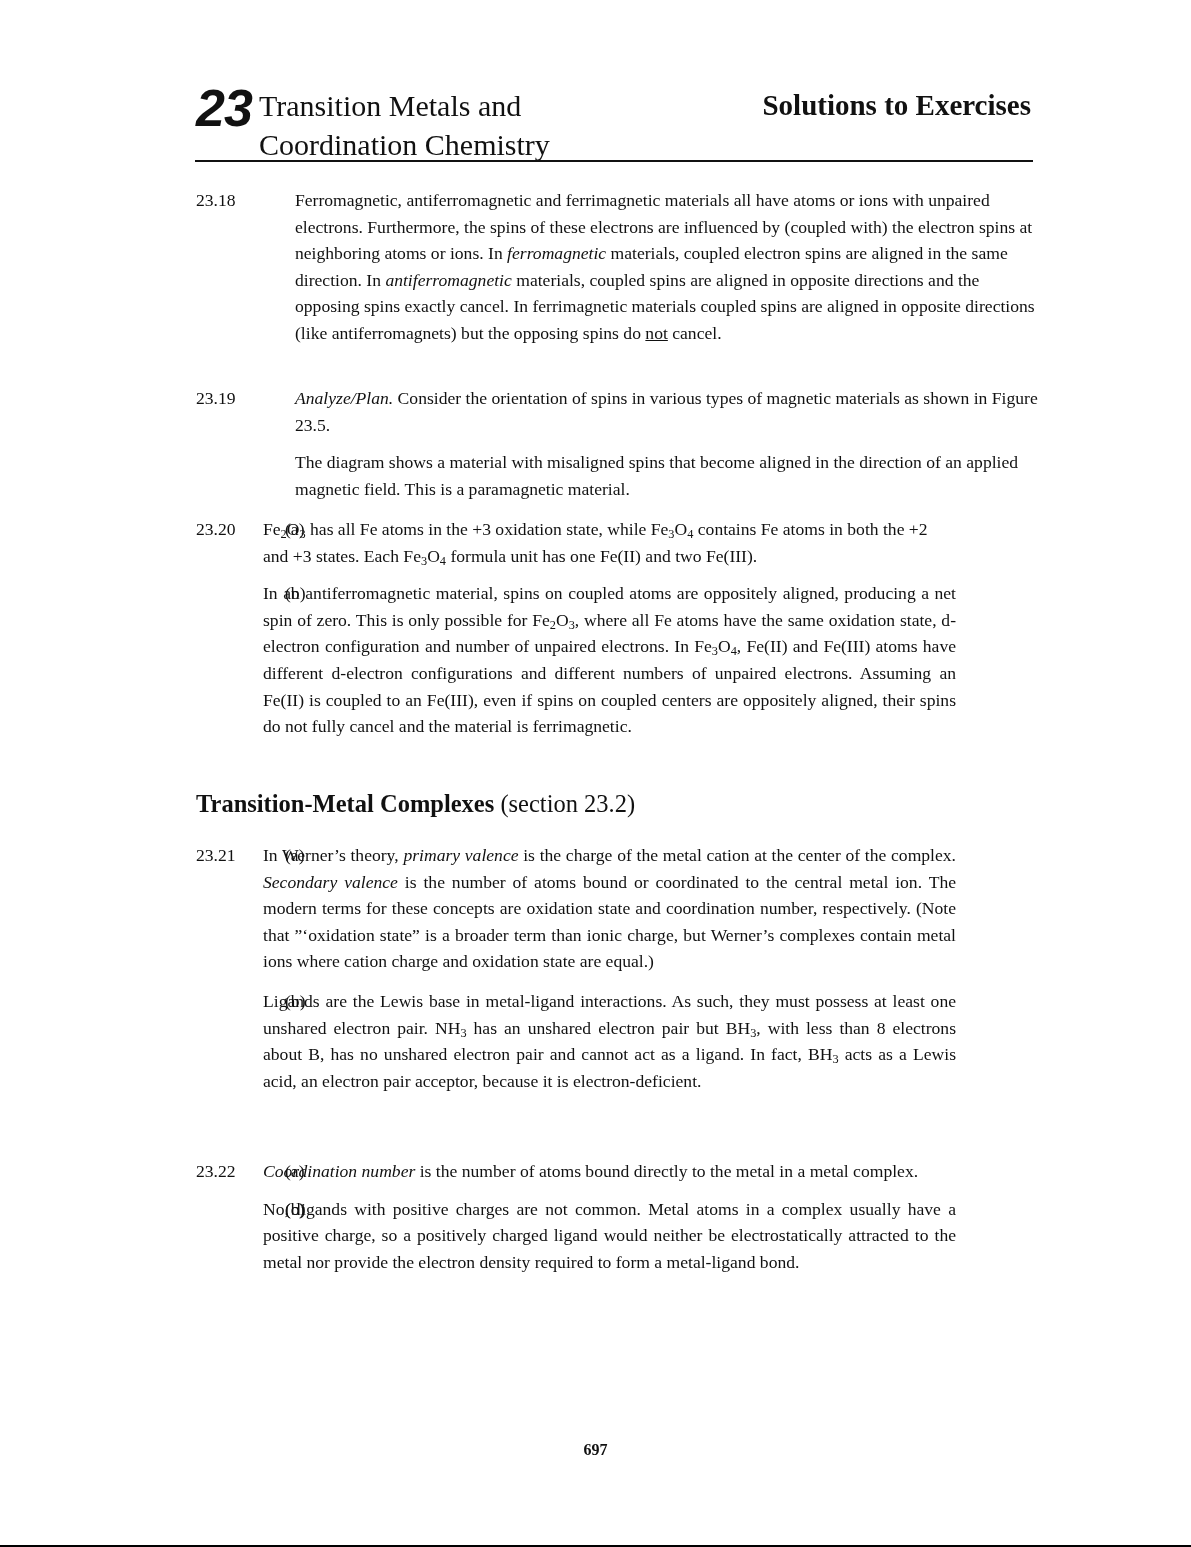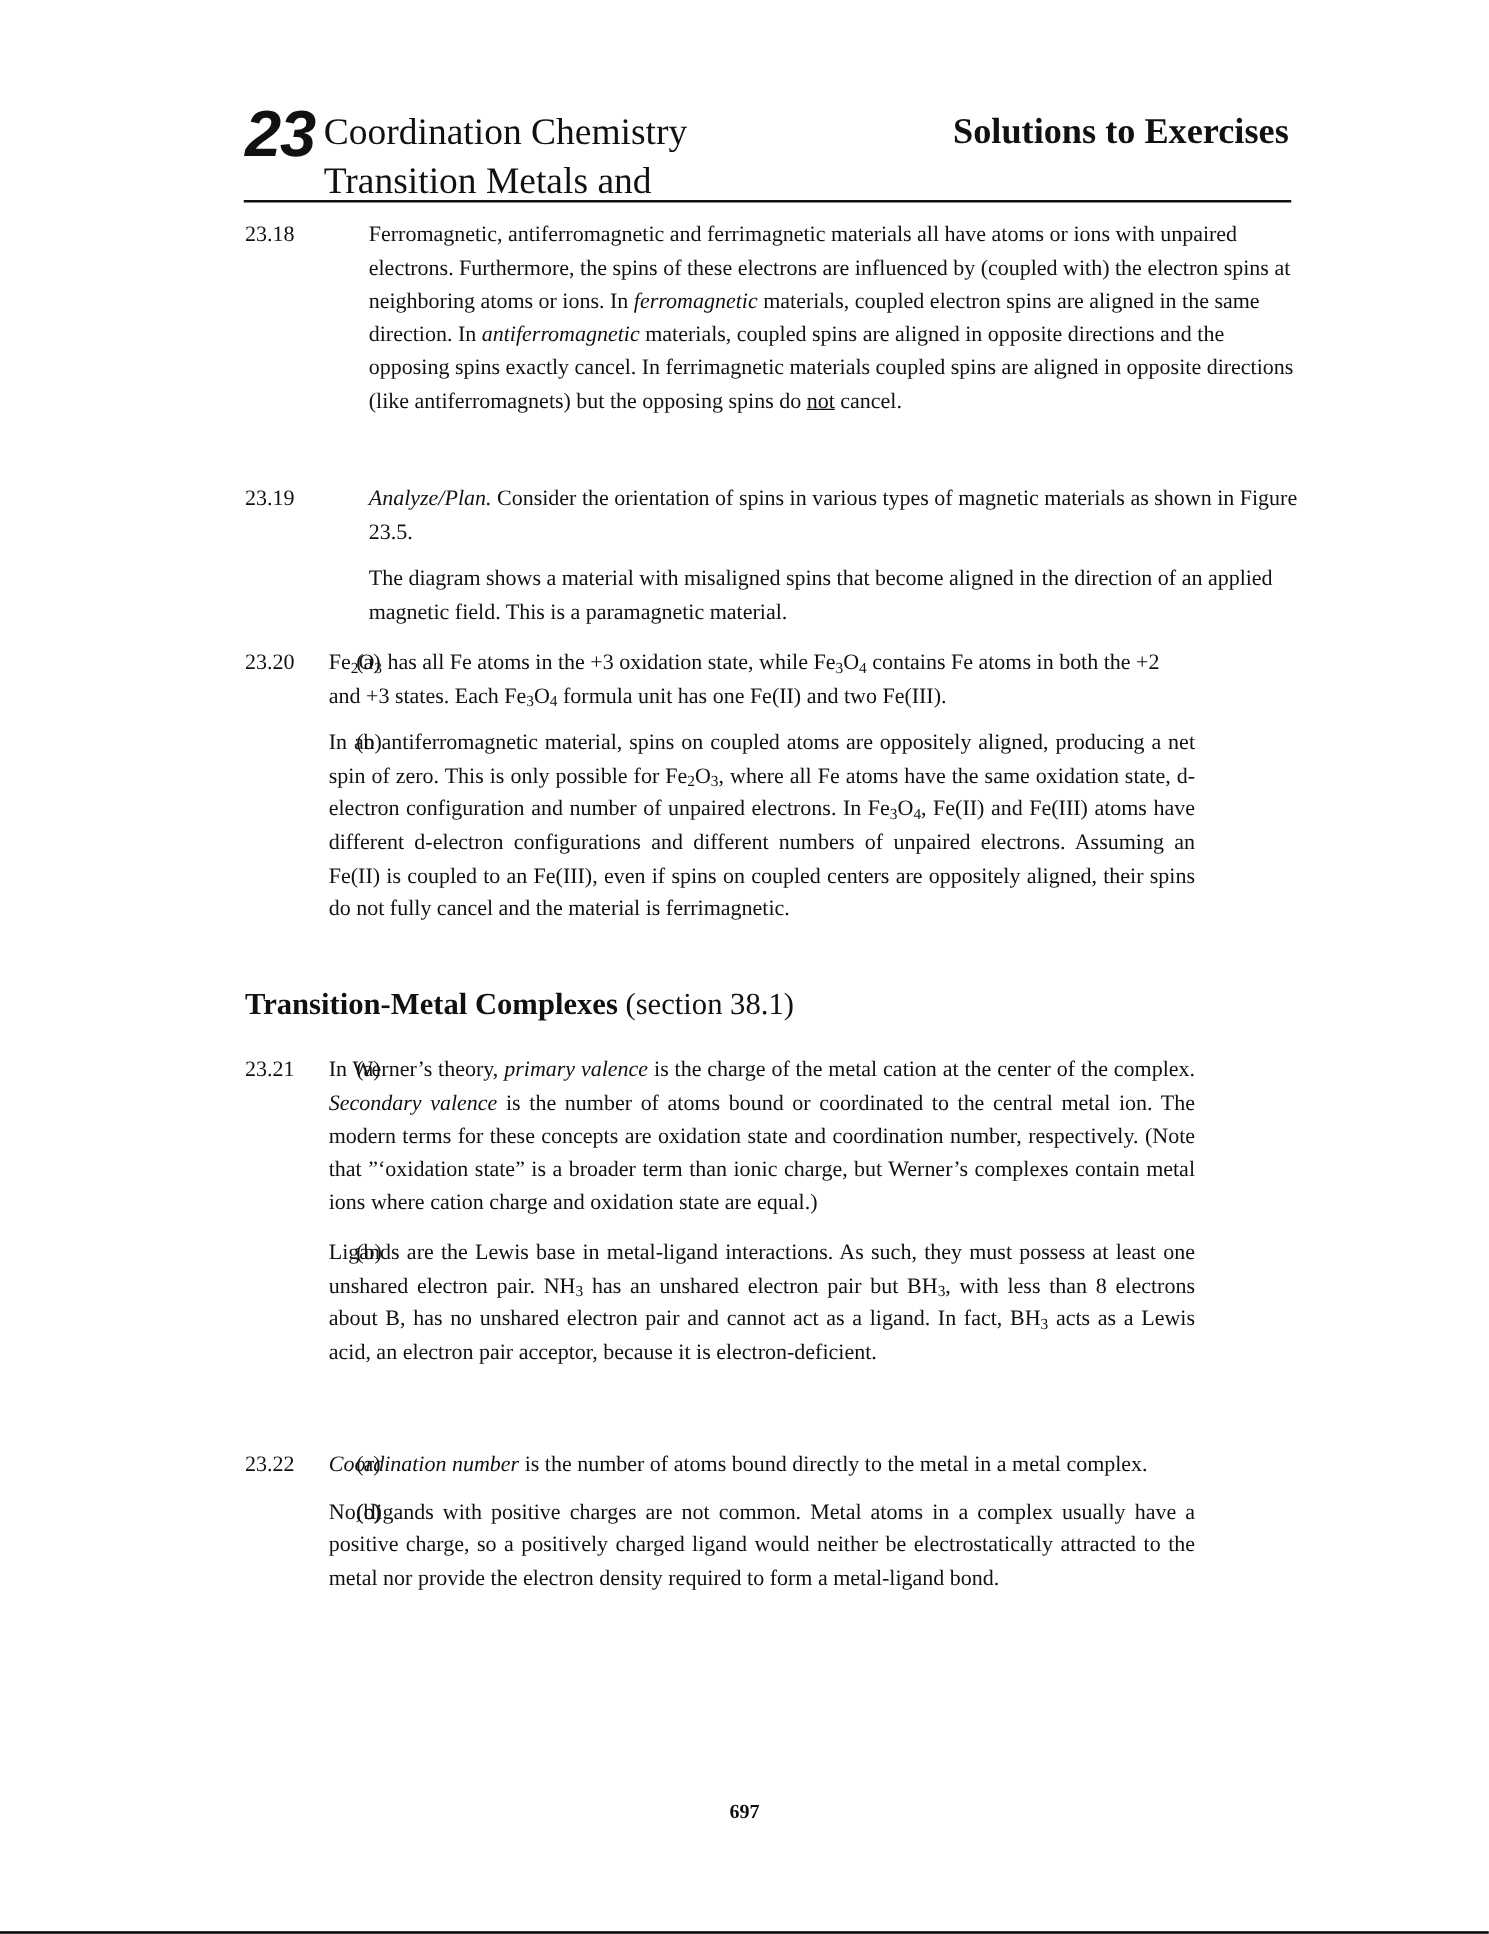--- a/index.html
+++ b/index.html
@@ -57,27 +57,27 @@
       position: absolute; left: 0; top: 1545px; width: 1191px; height: 2px; background: #000;
     }
   </style>
 </head>
 <body>
 
 <div class="page">
 
   <div class="chap-num">23</div>
   <div class="chap-title">
+    <div>Transition Metals and</div>
     <div>Coordination Chemistry</div>
-    <div>Transition Metals and</div>
   </div>
   <div class="header-right">Solutions to Exercises</div>
   <div class="header-rule"></div>
 
-  <div class="entry" style="top:174px;">
+  <div class="entry" style="top:187px;">
     <span class="num">23.18</span>
     <div class="body-text">
       <p><span>Ferromagnetic, antiferromagnetic and ferrimagnetic materials all have atoms or ions with unpaired electrons.  Furthermore, the spins of these electrons are influenced by (coupled with) the electron spins at neighboring atoms or ions.  In </span><i>ferromagnetic</i><span> materials, coupled electron spins are aligned in the same direction.  In </span><i>antiferromagnetic</i><span> materials, coupled spins are aligned in opposite directions and the opposing spins exactly cancel.  In ferrimagnetic materials coupled spins are aligned in opposite directions (like antiferromagnets) but the opposing spins do </span><u>not</u><span> cancel.</span></p>
     </div>
   </div>
 
   <div class="entry" style="top:385px;">
     <span class="num">23.19</span>
     <div class="body-text">
       <p><i>Analyze/Plan.</i><span>  Consider the orientation of spins in various types of magnetic materials as shown in Figure 23.5.</span></p>
@@ -91,21 +91,21 @@
       <span class="letter">(a)</span>
       <div class="sub-text left"><span>Fe</span><sub>2</sub><span>O</span><sub>3</sub><span> has all Fe atoms in the +3 oxidation state, while Fe</span><sub>3</sub><span>O</span><sub>4</sub><span> contains Fe atoms in both the +2 and +3 states.  Each Fe</span><sub>3</sub><span>O</span><sub>4</sub><span> formula unit has one Fe(II) and two Fe(III).</span></div>
     </div>
     <div class="sub-row" style="margin-top:11px;">
       <span class="letter">(b)</span>
       <div class="sub-text"><span>In an antiferromagnetic material, spins on coupled atoms are oppositely aligned, producing a net spin of zero.  This is only possible for Fe</span><sub>2</sub><span>O</span><sub>3</sub><span>, where all Fe atoms have the same oxidation state, d-electron configuration and number of unpaired electrons.   In Fe</span><sub>3</sub><span>O</span><sub>4</sub><span>, Fe(II) and Fe(III) atoms have different d-electron configurations and different numbers of unpaired electrons.  Assuming an Fe(II) is coupled to an Fe(III), even if spins on coupled centers are oppositely aligned, their spins do not fully cancel and the material is ferrimagnetic.</span></div>
     </div>
   </div>
 
   <div class="section-heading">
-    <span class="bold">Transition-Metal Complexes</span><span> (section 38.1)</span>
+    <span class="bold">Transition-Metal Complexes</span><span> (section 23.2)</span>
   </div>
 
   <div class="entry" style="top:842px;">
     <span class="num">23.21</span>
     <div class="sub-row">
       <span class="letter">(a)</span>
       <div class="sub-text"><span>In Werner’s theory, </span><i>primary valence</i><span> is the charge of the metal cation at the center of the complex. </span><i>Secondary valence</i><span> is the number of atoms bound or coordinated to the central metal ion. The modern terms for these concepts are oxidation state and coordination number, respectively. (Note that ”‘oxidation state” is a broader term than ionic charge, but Werner’s complexes contain metal ions where cation charge and oxidation state are equal.)</span></div>
     </div>
     <div class="sub-row" style="margin-top:13px;">
       <span class="letter">(b)</span>

